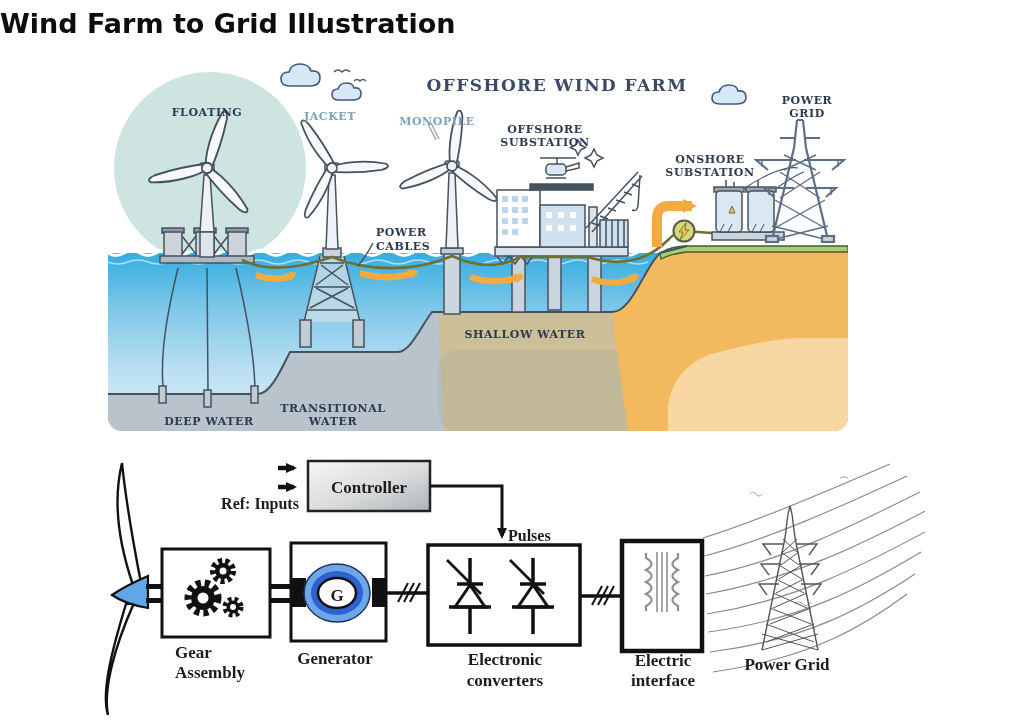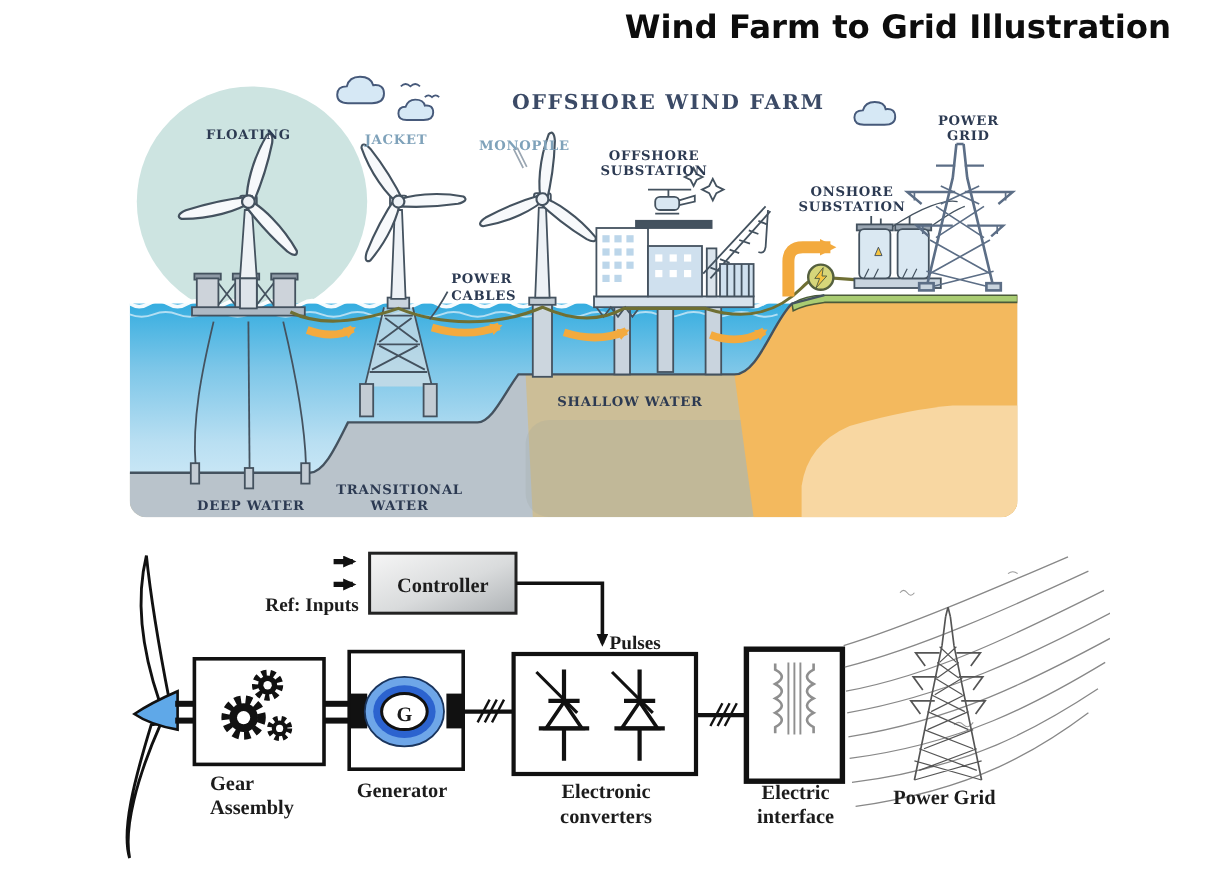--- a/index.html
+++ b/index.html
@@ -1,18 +1,18 @@
 <!DOCTYPE html>
 <html><head>
 <meta charset="utf-8">
 <style>
   html,body{margin:0;padding:0;background:#ffffff;}
   .canvas{position:relative;width:1024px;height:724px;background:#fff;overflow:hidden;
           font-family:"DejaVu Sans",sans-serif;}
-  .page-title{position:absolute;left:0;top:8px;width:976px;text-align:right;
+  .page-title{position:absolute;left:0;top:8px;width:976px;text-align:left;
               font-family:"DejaVu Sans",sans-serif;font-weight:bold;font-size:27px;
               color:#0d0d0d;letter-spacing:0px;}
   svg{position:absolute;}
   #topsvg{left:108px;top:60px;}
   #botsvg{left:95px;top:452px;}
   .lbl{font-family:"DejaVu Serif",serif;font-weight:bold;font-size:11px;fill:#2c3a52;letter-spacing:.6px;}
   .lblblue{fill:#7fa2ba;}
   .farmtitle{font-family:"DejaVu Serif",serif;font-weight:bold;font-size:17px;fill:#3b4a66;letter-spacing:1.4px;}
   .blbl{font-family:"Liberation Serif",serif;font-weight:bold;font-size:17px;fill:#1c1c1c;}
   .blbl2{font-family:"Liberation Serif",serif;font-weight:bold;font-size:16px;fill:#1c1c1c;}

